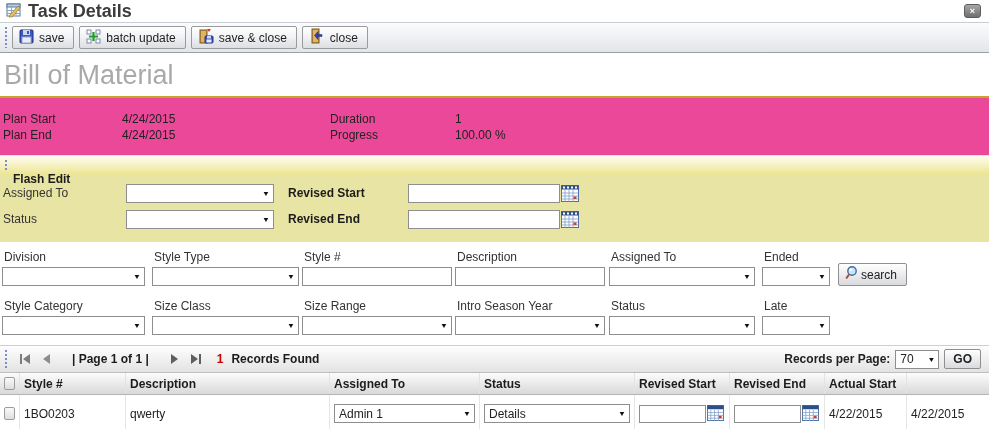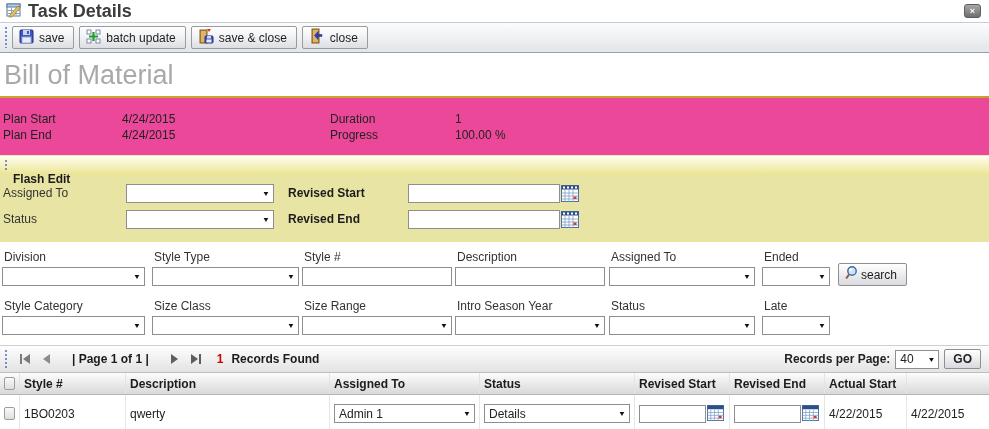--- a/index.html
+++ b/index.html
@@ -377,21 +377,21 @@
     <svg width="13" height="12" viewBox="0 0 13 12">
         <polygon points="2,1 2,11 9,6" fill="#5f5f5f"></polygon>
         <rect x="10" y="1" width="2" height="10" fill="#5f5f5f"></rect>
       </svg>
   </span>
   <span class="pg-count">1</span>
   <span class="pg-found">Records Found</span>
   <div class="pg-right">
     <span class="rpp">Records per Page:</span>
     <div class="sel rpp-sel">
-      <span>40</span>
+      <span>70</span>
       <span class="arrow">▼</span>
     </div>
     <div class="go-btn">
       <span>GO</span>
     </div>
   </div>
 </div>
 
 <div class="grid-head">
   <div class="hc c-cb">

